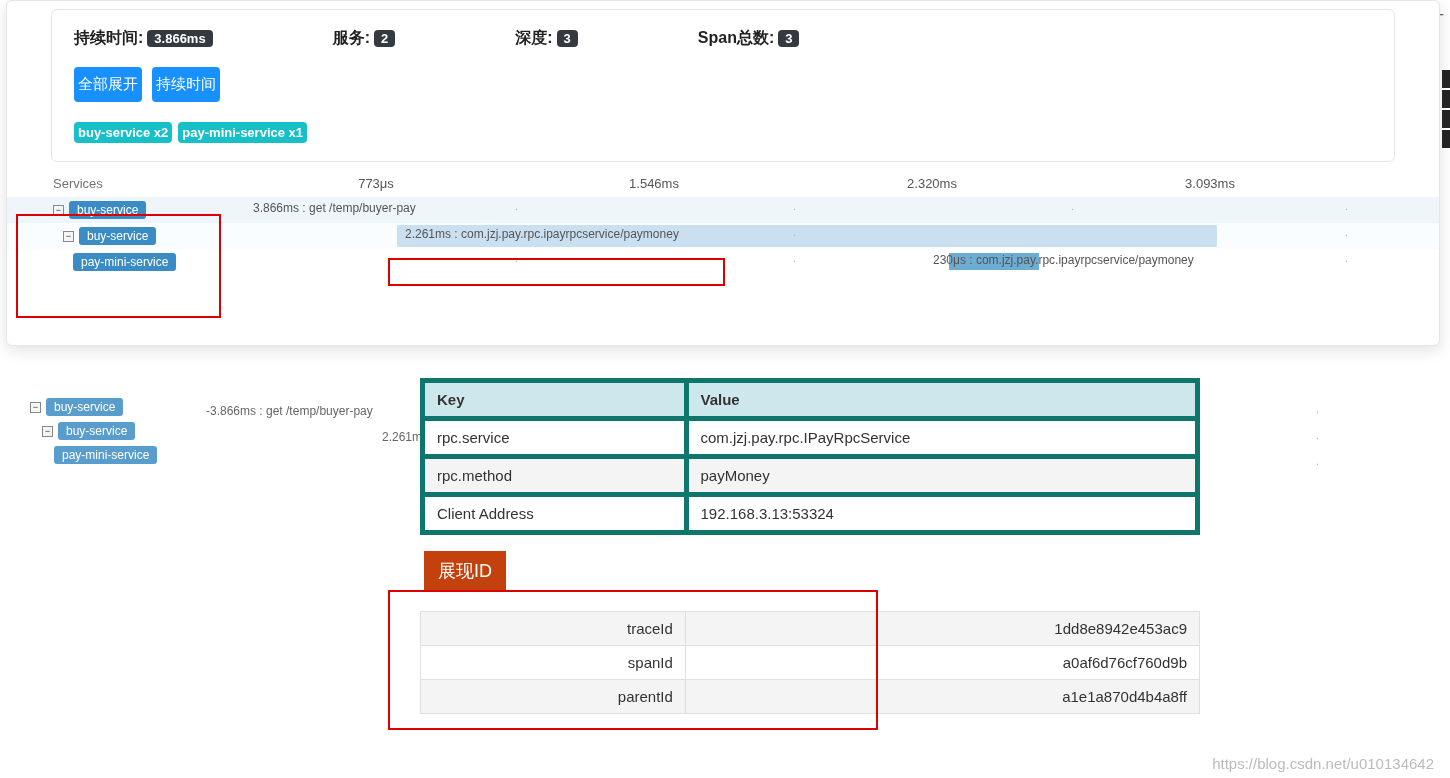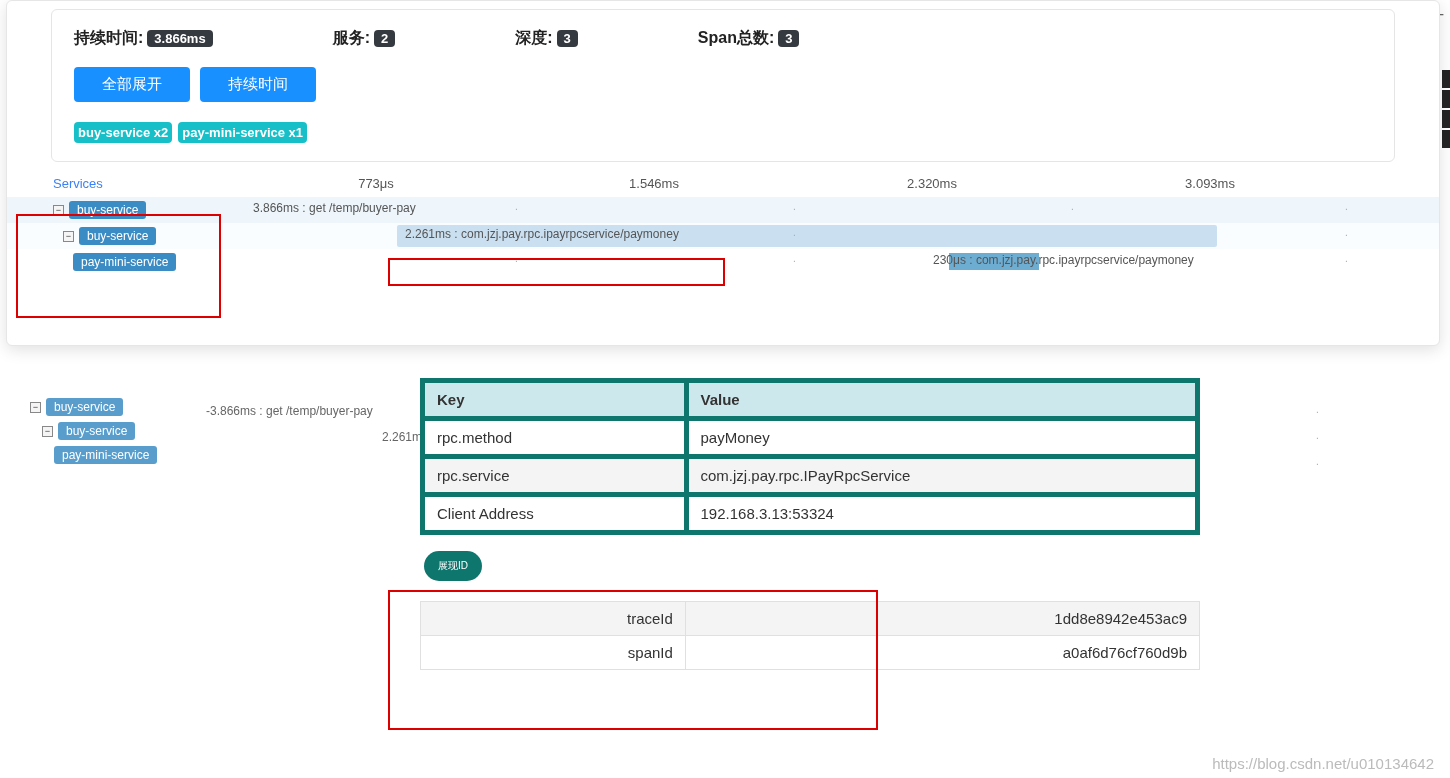--- a/index.html
+++ b/index.html
@@ -64,21 +64,21 @@
     padding:1px 7px;
     font-size:13px;
     font-weight:700;
     vertical-align: middle;
   }
   .btn-row { margin-top: 18px; display:flex; gap:10px;}
   .btn {
     background:#1890ff;
     color:#fff;
     border:none;
-    padding:8px 28px;
+    padding:8px 4px;
     border-radius:4px;
     font-size:15px;
     cursor:pointer;
   }
   .chip-row { margin-top: 20px; display:flex; gap:6px;}
   .chip {
     background:#17c0c8;
     color:#fff;
     border-radius:4px;
     padding:3px 4px;
@@ -95,21 +95,21 @@
   }
   .tl-head {
     display:grid;
     grid-template-columns: 230px 278px 278px 278px 278px auto;
     color:#555;
   }
   .tl-head div {
     text-align:center;
     padding: 4px 0 6px 0;
   }
-  .tl-head .first {text-align:left; padding-left:46px; color:#3b82f6;}
+  .tl-head .first {text-align:left; padding-left:46px; color:#737373;}
   .tl-row {
     display:grid;
     grid-template-columns: 230px 1fr;
     align-items:center;
     height:26px;
     font-size:13px;
   }
   .tl-row.stripe { background:#eef6fb;}
   .node-cell { display:flex; align-items:center; }
   .minus-box {
@@ -209,26 +209,26 @@
   table.kv thead th {
     background:#cde8ed;
     font-weight:700;
     color:#333;
   }
   table.kv tbody tr:nth-child(odd) td { background:#fff;}
   table.kv tbody tr:nth-child(even) td { background:#f4f4f4;}
 
   .expand-id-btn {
     margin:16px 0 16px 4px;
-    background:#0f766e;
+    background:#c2410c;
     color:#fff;
     border:none;
     padding:8px 14px;
-    border-radius:15px;
-    font-size:10px;
+    border-radius:0;
+    font-size:18px;
     cursor:pointer;
   }
 
   
   table.ids {
     width: 100%;
     border-collapse:collapse;
     font-size:15px;
     margin-top:4px;
   }
@@ -380,45 +380,49 @@
 <div class="kv-card">
   <table class="kv">
     <thead>
       <tr>
         <th style="width:34%;">Key</th>
         <th>Value</th>
       </tr>
     </thead>
     <tbody>
       <tr>
+        <td>rpc.service</td>
+        <td>com.jzj.pay.rpc.IPayRpcService</td>
+      </tr>
+      <tr>
         <td>rpc.method</td>
         <td>payMoney</td>
       </tr>
       <tr>
-        <td>rpc.service</td>
-        <td>com.jzj.pay.rpc.IPayRpcService</td>
-      </tr>
-      <tr>
         <td>Client Address</td>
         <td>192.168.3.13:53324</td>
       </tr>
     </tbody>
   </table>
 
   <button class="expand-id-btn">展现ID</button>
 
   <table class="ids">
     <tbody>
       <tr>
         <td style="width:34%;">traceId</td>
         <td>1dd8e8942e453ac9</td>
       </tr>
       <tr>
         <td>spanId</td>
         <td>a0af6d76cf760d9b</td>
+      </tr>
+      <tr>
+        <td>parentId</td>
+        <td>a1e1a870d4b4a8ff</td>
       </tr>
     </tbody>
   </table>
 </div>
 
 <div class="redbox rb3"></div>
 
 <div class="browser-bits">
   <div></div>
     <div></div>

